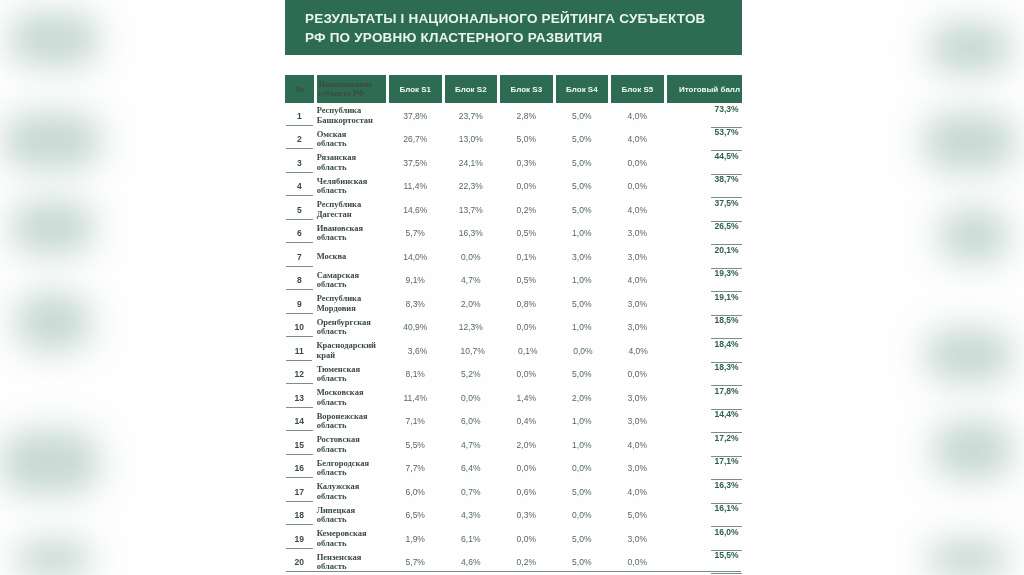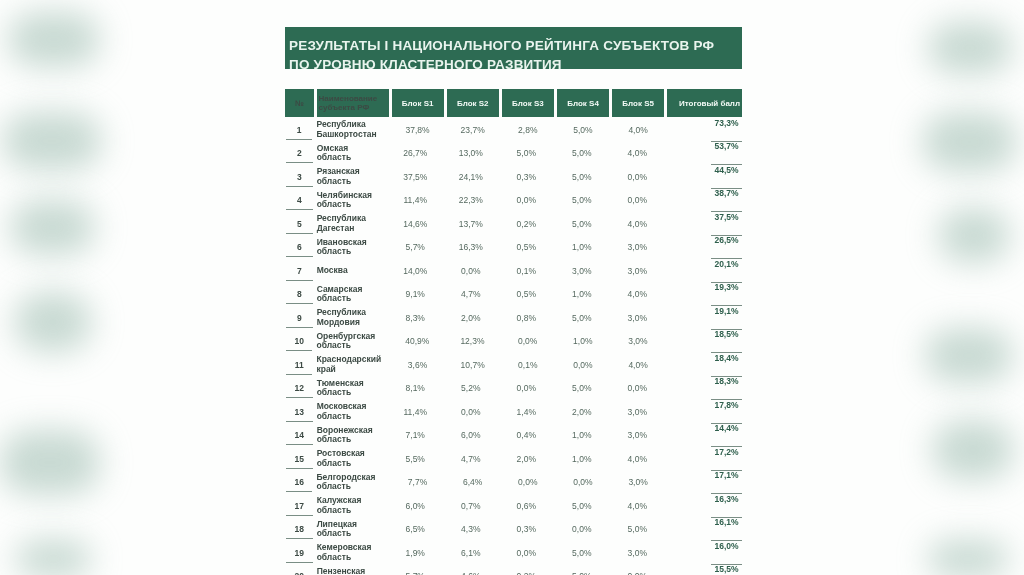--- a/index.html
+++ b/index.html
@@ -33,24 +33,23 @@
     left:285px; top:0;
     width:457px;
   }
   .title-box{
     background:var(--green-dark);
     color:var(--green-banner-text);
     font-weight:bold;
     font-size:13.5px;
     line-height:19px;
     letter-spacing:.2px;
-    padding:9px 14px 10px 4px;
-    height:42px;
+    padding:9px 14px 10px 20px;
+    height:55px;
     text-transform:uppercase;
-    margin-top:27px;
   }
   .rating-table{margin-top:20px;}
   .header-row{
     display:flex;
     gap:3px;
     height:28px;
   }
   .hcell{
     background:var(--green-dark);
     color:#f2faf6;
@@ -94,20 +93,21 @@
     left:1px;right:1px;bottom:2px;
     border-bottom:1px solid var(--line);
   }
   .c1{
     justify-content:flex-start;
     text-align:left;
     font-weight:bold;
     color:var(--ink);
     line-height:9.5px;
     padding-right:13px;
+    font-family:Liberation Serif, serif;
   }
   .c7{justify-content:flex-end;}
   .score{
     display:inline-block;
     min-width:31px;
     text-align:center;
     font-weight:bold;
     color:var(--score-ink);
     border-bottom:1px solid var(--line);
     padding-bottom:13px;

